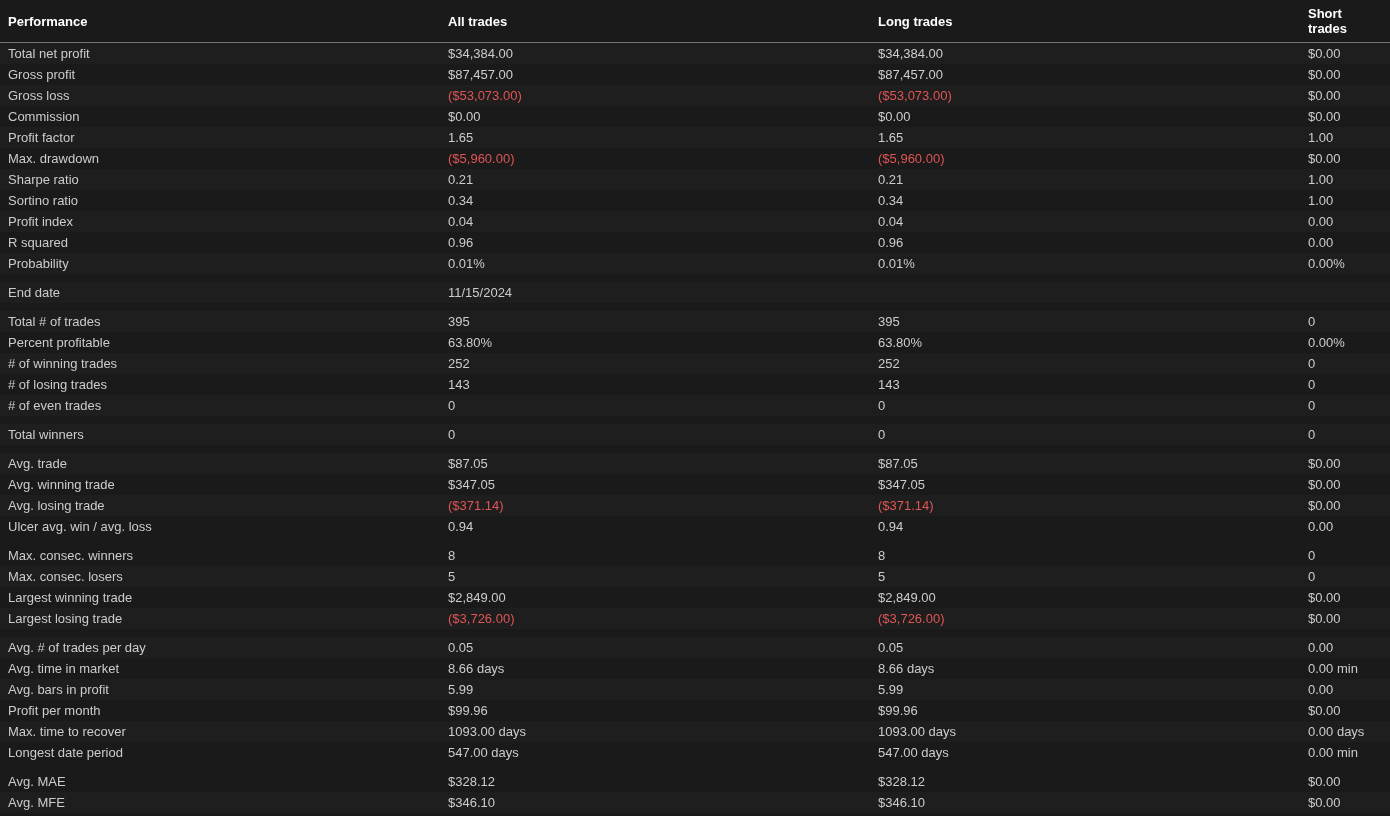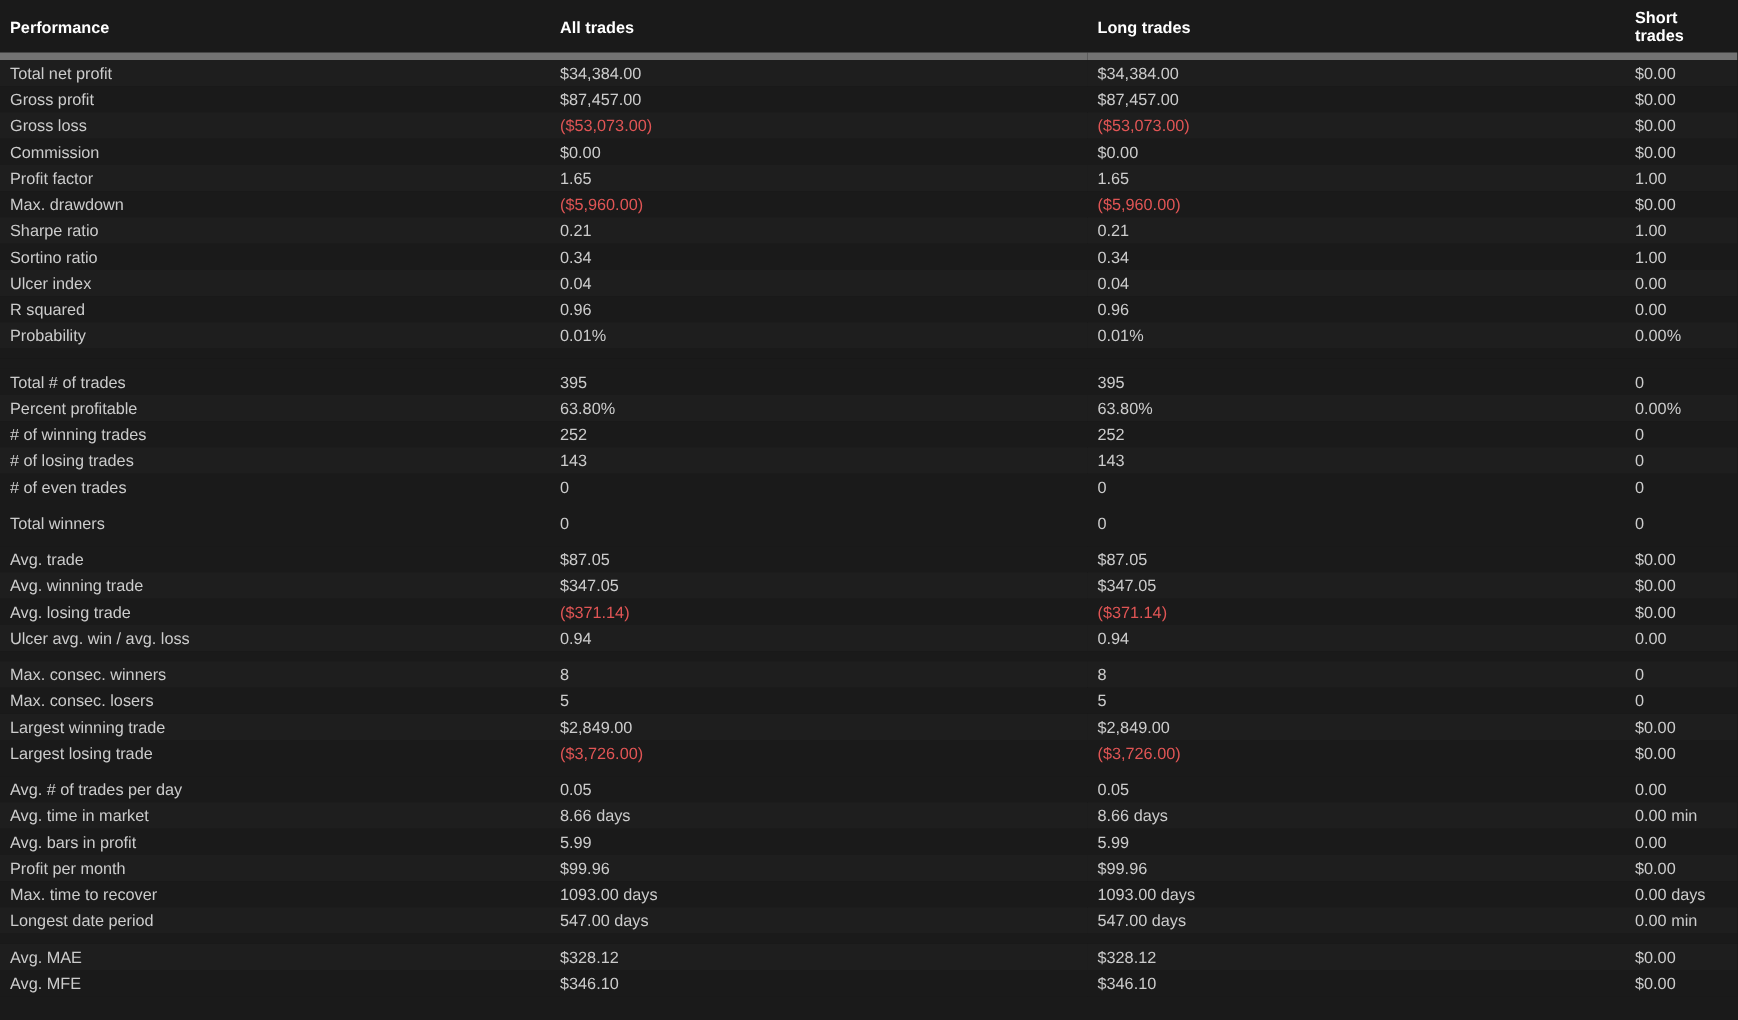--- a/index.html
+++ b/index.html
@@ -17,21 +17,21 @@
     table {
       width: 100%;
       border-collapse: collapse;
     }
     thead tr th {
       background-color: #1a1a1a;
       color: #cccccc;
       text-align: left;
       padding: 4px 8px;
       font-weight: normal;
-      border-bottom: 6px solid #737373;
+      border-bottom: 1px solid #737373;
     }
     tbody tr td {
       padding: 3px 8px;
       vertical-align: middle;
     }
     tbody tr:nth-child(odd) {
       background-color: #1e1e1e;
     }
     tbody tr:nth-child(even) {
       background-color: #1a1a1a;
@@ -124,39 +124,45 @@
           <td class="long-col">0.21</td>
           <td class="short-col">1.00</td>
         </tr>
         <tr>
           <td class="label-col">Sortino ratio</td>
           <td class="value-col">0.34</td>
           <td class="long-col">0.34</td>
           <td class="short-col">1.00</td>
         </tr>
         <tr>
-          <td class="label-col">Ulcer index</td>
+          <td class="label-col">Profit index</td>
           <td class="value-col">0.04</td>
           <td class="long-col">0.04</td>
           <td class="short-col">0.00</td>
         </tr>
         <tr>
           <td class="label-col">R squared</td>
           <td class="value-col">0.96</td>
           <td class="long-col">0.96</td>
           <td class="short-col">0.00</td>
         </tr>
         <tr>
           <td class="label-col">Probability</td>
           <td class="value-col">0.01%</td>
           <td class="long-col">0.01%</td>
           <td class="short-col">0.00%</td>
         </tr>
         <tr class="spacer">
           <td colspan="4" style="height:8px; background:#1a1a1a;"></td>
+        </tr>
+        <tr>
+          <td class="label-col">End date</td>
+          <td class="value-col">11/15/2024</td>
+          <td class="long-col"></td>
+          <td class="short-col"></td>
         </tr>
         <tr class="spacer">
           <td colspan="4" style="height:8px; background:#1a1a1a;"></td>
         </tr>
         <tr>
           <td class="label-col">Total # of trades</td>
           <td class="value-col">395</td>
           <td class="long-col">395</td>
           <td class="short-col">0</td>
         </tr>

